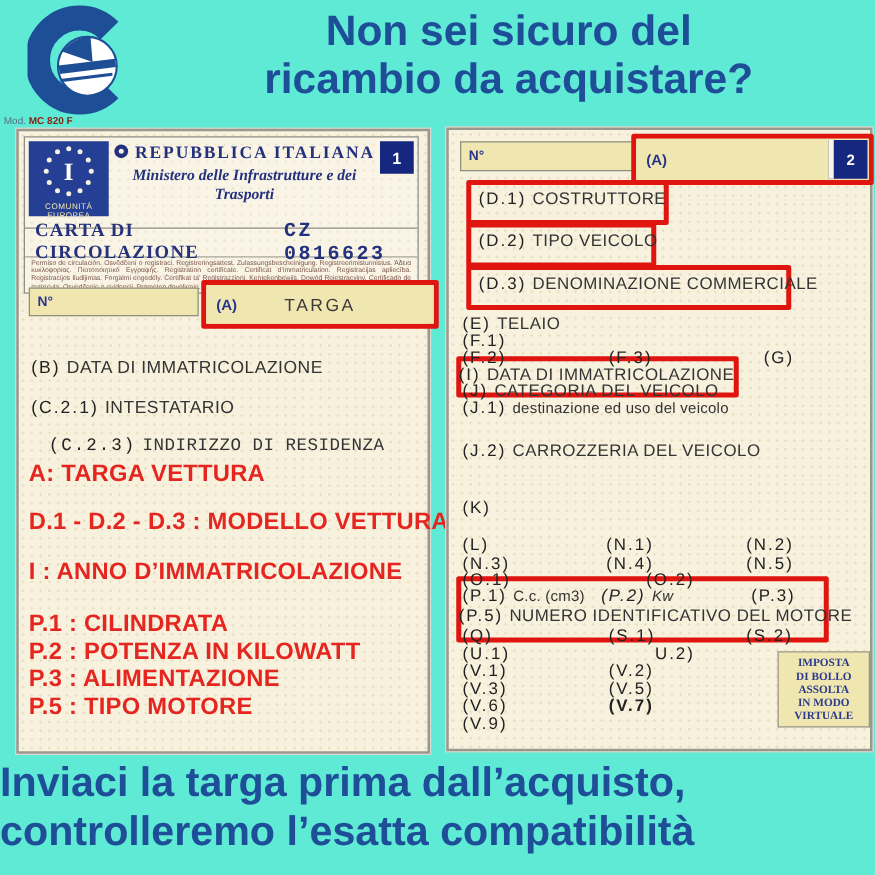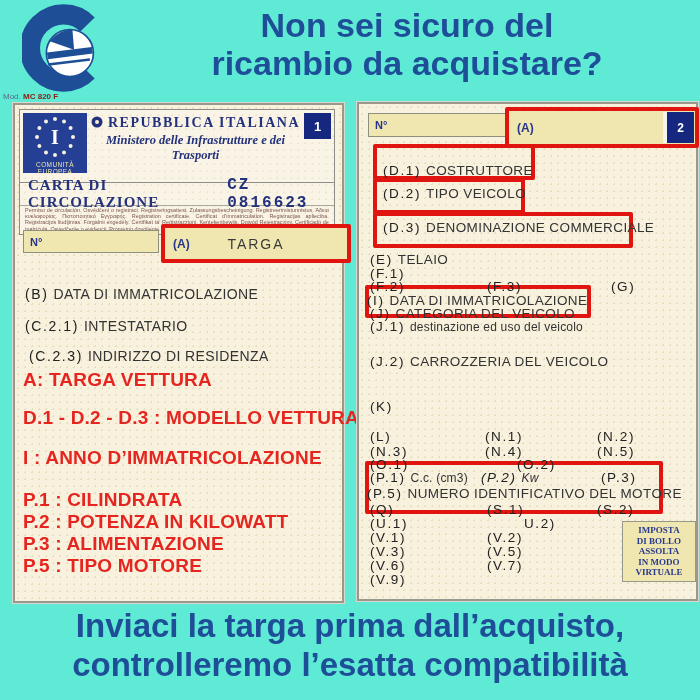--- a/index.html
+++ b/index.html
@@ -2,21 +2,21 @@
 <html><head>
 <meta charset="utf-8">
 <style>
   html,body{margin:0;padding:0;background:#ffffff;}
   .canvas{position:relative;width:700px;height:700px;background:#5eead4;overflow:hidden;
           font-family:"Liberation Sans",sans-serif;}
 
   
   .top-title{position:absolute;left:120px;right:6px;top:6px;text-align:center;
              color:#1e4e97;font-weight:bold;font-size:34px;line-height:38px;letter-spacing:0px;}
-  .bottom-title{position:absolute;left:0;right:0;top:606px;text-align:center;
+  .bottom-title{position:absolute;left:0;right:0;top:606px;text-align:left;
              color:#1e4e97;font-weight:bold;font-size:33px;line-height:39px;}
   .brand-logo{position:absolute;left:22px;top:2px;width:84px;height:92px;}
   .mod-label{position:absolute;left:3px;top:92px;font-size:8px;color:#5a6b86;}
   .mod-label b{color:#8b2015;}
 
   
   .doc{position:absolute;background-color:#f7f1de;
        background-image:radial-gradient(#e7dcbc 1px, rgba(0,0,0,0) 1px);
        background-size:7px 7px;
        border:2px solid #98988e;box-shadow:0 0 0 1px #d8d8cc;}
@@ -151,21 +151,21 @@
     </div>
 
     <div id="d1-rows">
         <div class="doc-row" style="top: 180px;">
           <span class="cell" style="left: 10px;"><span class="code">(B)</span><span class="lbl">DATA DI IMMATRICOLAZIONE</span></span>
         </div>
         <div class="doc-row" style="top: 212px;">
           <span class="cell" style="left: 10px;"><span class="code">(C.2.1)</span><span class="lbl">INTESTATARIO</span></span>
         </div>
         <div class="doc-row" style="top: 242px;">
-          <span class="cell" style="left: 14px;"><span class="code">(C.2.3)</span><span class="lbl">INDIRIZZO DI RESIDENZA</span></span>
+          <span class="cell" style="left: 24px; font-family: Liberation Mono, monospace;"><span class="code">(C.2.3)</span><span class="lbl">INDIRIZZO DI RESIDENZA</span></span>
         </div>
       </div>
     <div id="d1-legend">
         <div class="legend-line" style="top: 264px;">A: TARGA VETTURA</div>
         <div class="legend-line" style="top: 302px;">D.1 - D.2 - D.3 : MODELLO VETTURA</div>
         <div class="legend-line" style="top: 342px;">I : ANNO D’IMMATRICOLAZIONE</div>
         <div class="legend-line" style="top: 384px;">P.1 : CILINDRATA</div>
         <div class="legend-line" style="top: 406px;">P.2 : POTENZA IN KILOWATT</div>
         <div class="legend-line" style="top: 428px;">P.3 : ALIMENTAZIONE</div>
         <div class="legend-line" style="top: 450px;">P.5 :  TIPO MOTORE</div>
@@ -184,21 +184,21 @@
     </div>
 
     <div id="d2-boxes">
         <div class="red-box" style="left: 14px; top: 40px; width: 154px; height: 28px;"></div>
         <div class="red-box" style="left: 14px; top: 74px; width: 144px; height: 28px;"></div>
         <div class="red-box" style="left: 14px; top: 108px; width: 252px; height: 28px;"></div>
         <div class="red-box" style="left: 6px; top: 181px; width: 218px; height: 25px;"></div>
         <div class="red-box" style="left: 6px; top: 357px; width: 290px; height: 45px;"></div>
       </div>
     <div id="d2-toprows">
-        <div class="doc-row" style="top: 57px;">
+        <div class="doc-row" style="top: 46px;">
           <span class="cell" style="left: 24px;"><span class="code">(D.1)</span><span class="lbl">COSTRUTTORE</span></span>
         </div>
         <div class="doc-row" style="top: 80px;">
           <span class="cell" style="left: 24px;"><span class="code">(D.2)</span><span class="lbl">TIPO VEICOLO</span></span>
         </div>
         <div class="doc-row" style="top: 114px;">
           <span class="cell" style="left: 24px;"><span class="code">(D.3)</span><span class="lbl">DENOMINAZIONE COMMERCIALE</span></span>
         </div>
       </div>
     <div id="d2-rows">
@@ -262,21 +262,21 @@
         <div class="doc-row" style="top: 424px; padding-left: 16px;">
           <span class="cell" style="left: 11px;"><span class="code">(V.1)</span></span>
           <span class="cell" style="left: 128px;"><span class="code">(V.2)</span></span>
         </div>
         <div class="doc-row" style="top: 438px;">
           <span class="cell" style="left: 11px;"><span class="code">(V.3)</span></span>
           <span class="cell" style="left: 128px;"><span class="code">(V.5)</span></span>
         </div>
         <div class="doc-row" style="top: 452px;">
           <span class="cell" style="left: 11px;"><span class="code">(V.6)</span></span>
-          <span class="cell" style="left: 128px;"><span class="code">(V.7)</span></span>
+          <span class="cell" style="left: 128px; font-weight: bold;"><span class="code">(V.7)</span></span>
         </div>
         <div class="doc-row" style="top: 466px;">
           <span class="cell" style="left: 11px;"><span class="code">(V.9)</span></span>
         </div>
       </div>
 
     <div class="stamp">
         <div id="stamp-text">
           <div>IMPOSTA</div>
           <div>DI BOLLO</div>

